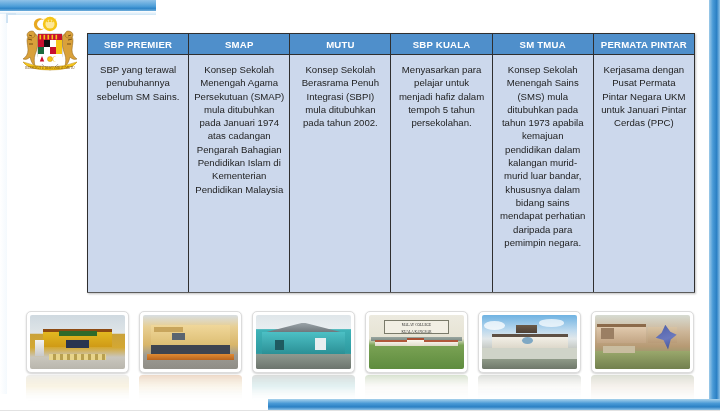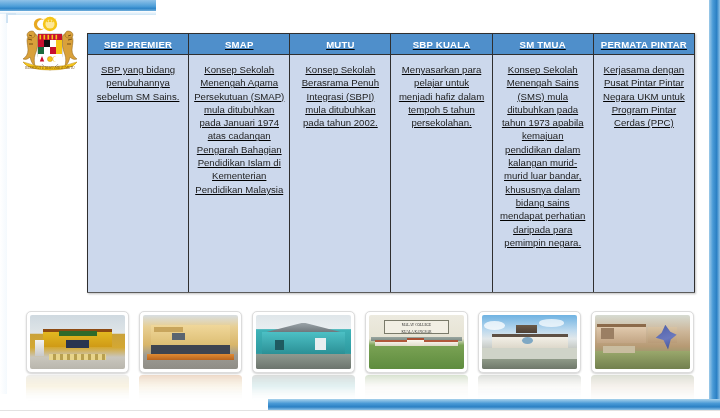--- a/index.html
+++ b/index.html
@@ -81,21 +81,20 @@
   .table-wrap {
     position: absolute;
     left: 87px; top: 33px;
     width: 608px;
   }
   table.matrix {
     width: 100%;
     border-collapse: collapse;
     table-layout: fixed;
     box-shadow: 1px 1px 2px rgba(0,0,0,0.25);
-    text-decoration: underline;
   }
   table.matrix th {
     background: #4f8fcb;
     color: #ffffff;
     font-size: 9.6px;
     font-weight: bold;
     letter-spacing: 0.2px;
     height: 21px;
     border: 1px solid #2f2f2f;
     text-align: center;
@@ -252,26 +251,26 @@
           <th>SBP PREMIER</th>
           <th>SMAP</th>
           <th>MUTU</th>
           <th>SBP KUALA</th>
           <th>SM TMUA</th>
           <th>PERMATA PINTAR</th>
         </tr>
       </thead>
       <tbody>
         <tr>
-          <td>SBP yang bidang penubuhannya sebelum SM Sains.</td>
+          <td>SBP yang terawal penubuhannya sebelum SM Sains.</td>
           <td>Konsep Sekolah Menengah Agama Persekutuan (SMAP) mula ditubuhkan pada Januari 1974 atas cadangan Pengarah Bahagian Pendidikan Islam di Kementerian Pendidikan Malaysia</td>
           <td>Konsep Sekolah Berasrama Penuh Integrasi (SBPI) mula ditubuhkan pada tahun 2002.</td>
           <td>Menyasarkan para pelajar untuk menjadi hafiz dalam tempoh 5 tahun persekolahan.</td>
           <td>Konsep Sekolah Menengah Sains (SMS) mula ditubuhkan pada tahun 1973 apabila kemajuan pendidikan dalam kalangan murid-murid luar bandar, khususnya dalam bidang sains mendapat perhatian daripada para pemimpin negara.</td>
-          <td>Kerjasama dengan Pusat Pintar Pintar Negara UKM untuk Program Pintar Cerdas (PPC)</td>
+          <td>Kerjasama dengan Pusat Permata Pintar Negara UKM untuk Januari Pintar Cerdas (PPC)</td>
         </tr>
       </tbody>
     </table>
   </div>
 
   <div class="photo-strip">
 
     <div class="photo-card">
       <div class="photo-frame">
         <div class="photo-inner" style="background:linear-gradient(180deg,#cfd9e0 0%,#dfe5e8 34%,#caa23a 35%,#d4a832 60%,#c9c6bd 78%,#b9b6ad 100%);">

